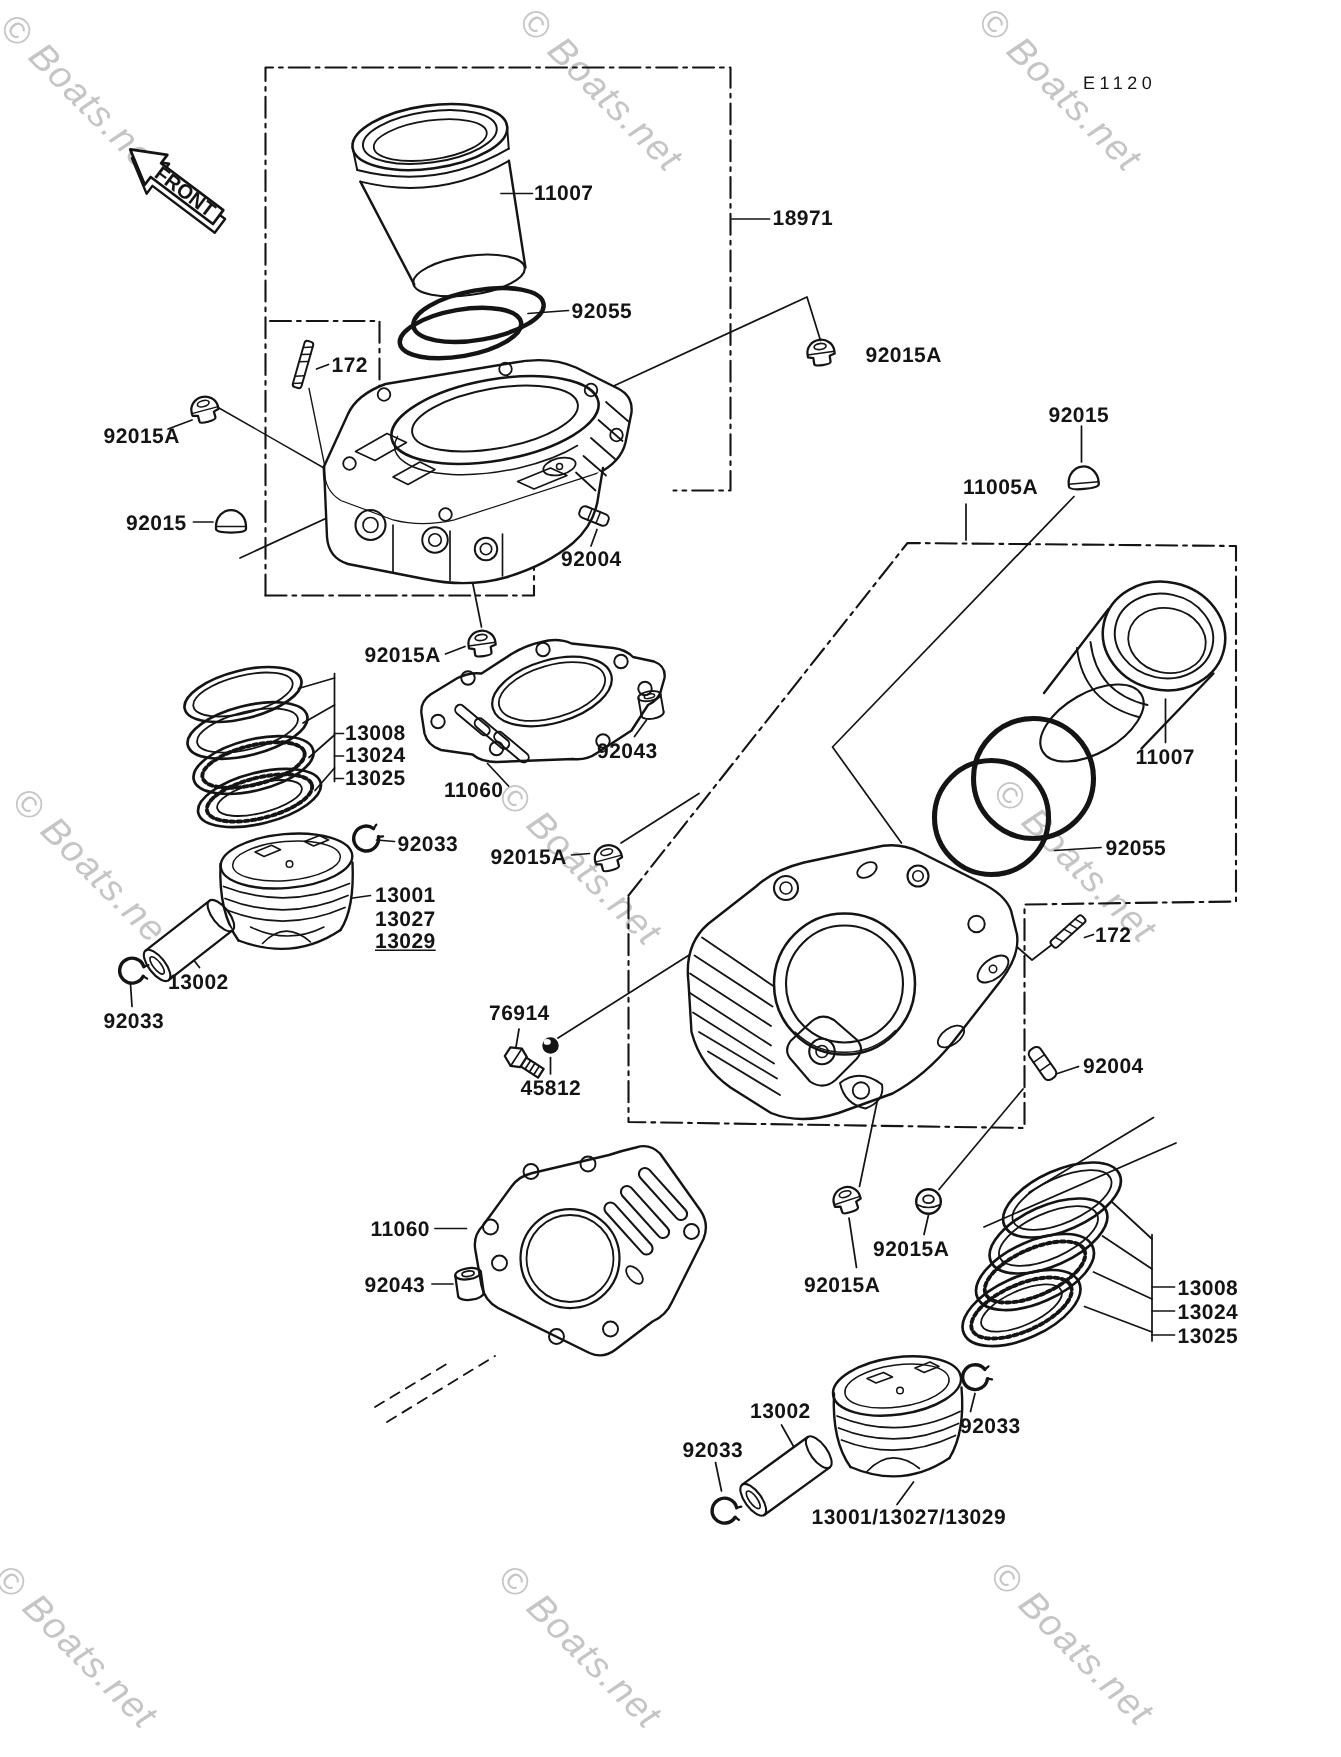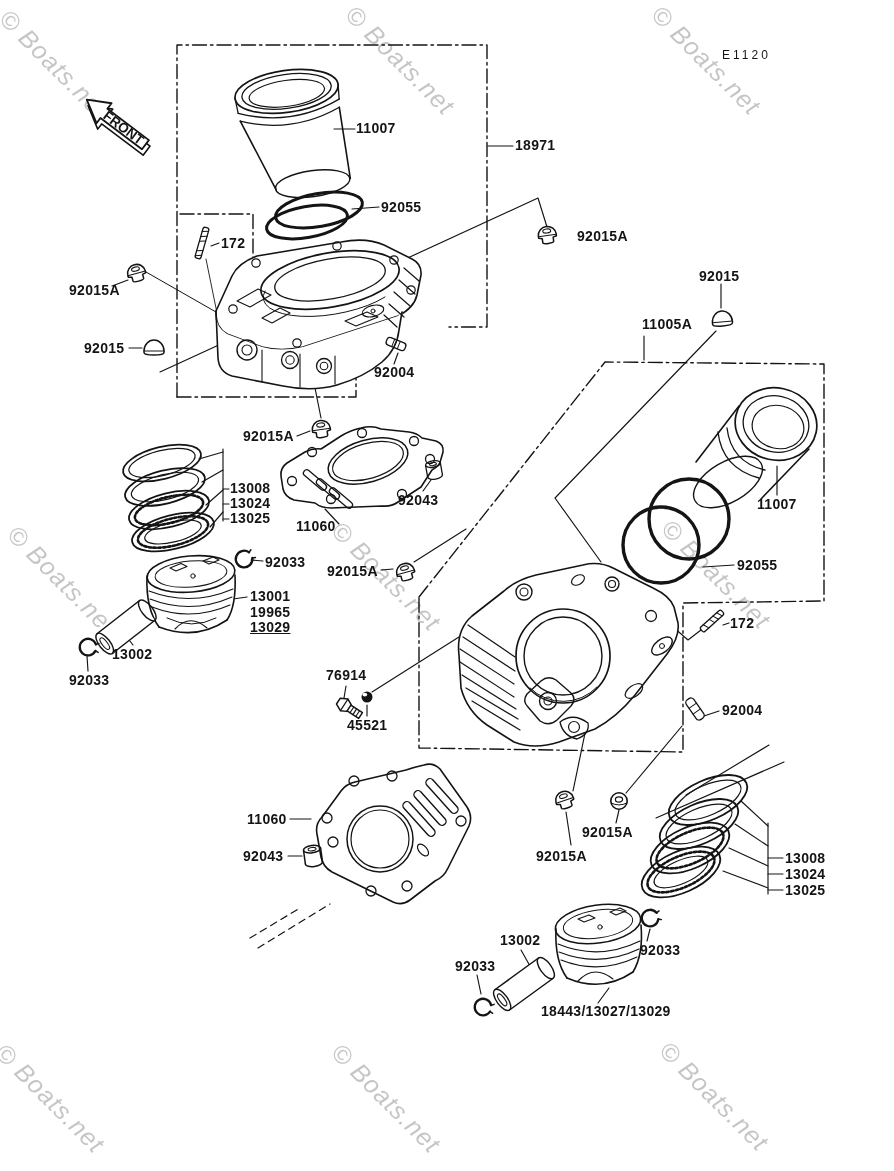--- a/index.html
+++ b/index.html
@@ -452,31 +452,31 @@
     <div class="lbl" style="left: 230px; top: 481px;">13008</div>
     <div class="lbl" style="left: 230px; top: 496px;">13024</div>
     <div class="lbl" style="left: 230px; top: 511px;">13025</div>
     <div class="lbl" style="left: 296px; top: 519px;">11060</div>
     <div class="lbl" style="left: 265px; top: 555px;">92033</div>
     <div class="lbl" style="left: 327px; top: 564px;">92015A</div>
     <div class="lbl" style="left: 757px; top: 497px;">11007</div>
     <div class="lbl" style="left: 737px; top: 558px;">92055</div>
     <div class="lbl" style="left: 730px; top: 616px;">172</div>
     <div class="lbl" style="left: 250px; top: 572px; margin-top: 17px;">13001</div>
-    <div class="lbl" style="left: 250px; top: 605px;">19965</div>
+    <div class="lbl" style="left: 250px; top: 605px;">13027</div>
     <div class="lbl" style="left: 250px; top: 620px; text-decoration: underline;">13029</div>
     <div class="lbl" style="left: 112px; top: 647px;">13002</div>
     <div class="lbl" style="left: 69px; top: 673px;">92033</div>
     <div class="lbl" style="left: 326px; top: 668px;">76914</div>
-    <div class="lbl" style="left: 347px; top: 718px;">45521</div>
+    <div class="lbl" style="left: 347px; top: 718px;">45812</div>
     <div class="lbl" style="left: 722px; top: 703px;">92004</div>
     <div class="lbl" style="left: 247px; top: 812px;">11060</div>
     <div class="lbl" style="left: 243px; top: 849px;">92043</div>
     <div class="lbl" style="left: 582px; top: 825px;">92015A</div>
     <div class="lbl" style="left: 536px; top: 849px;">92015A</div>
     <div class="lbl" style="left: 785px; top: 851px;">13008</div>
     <div class="lbl" style="left: 785px; top: 867px;">13024</div>
     <div class="lbl" style="left: 785px; top: 883px;">13025</div>
     <div class="lbl" style="left: 500px; top: 933px;">13002</div>
     <div class="lbl" style="left: 455px; top: 959px;">92033</div>
     <div class="lbl" style="left: 640px; top: 943px;">92033</div>
-    <div class="lbl" style="left: 541px; top: 1004px;">18443/13027/13029</div>
+    <div class="lbl" style="left: 541px; top: 1004px;">13001/13027/13029</div>
   </div>
 
 </body></html>

